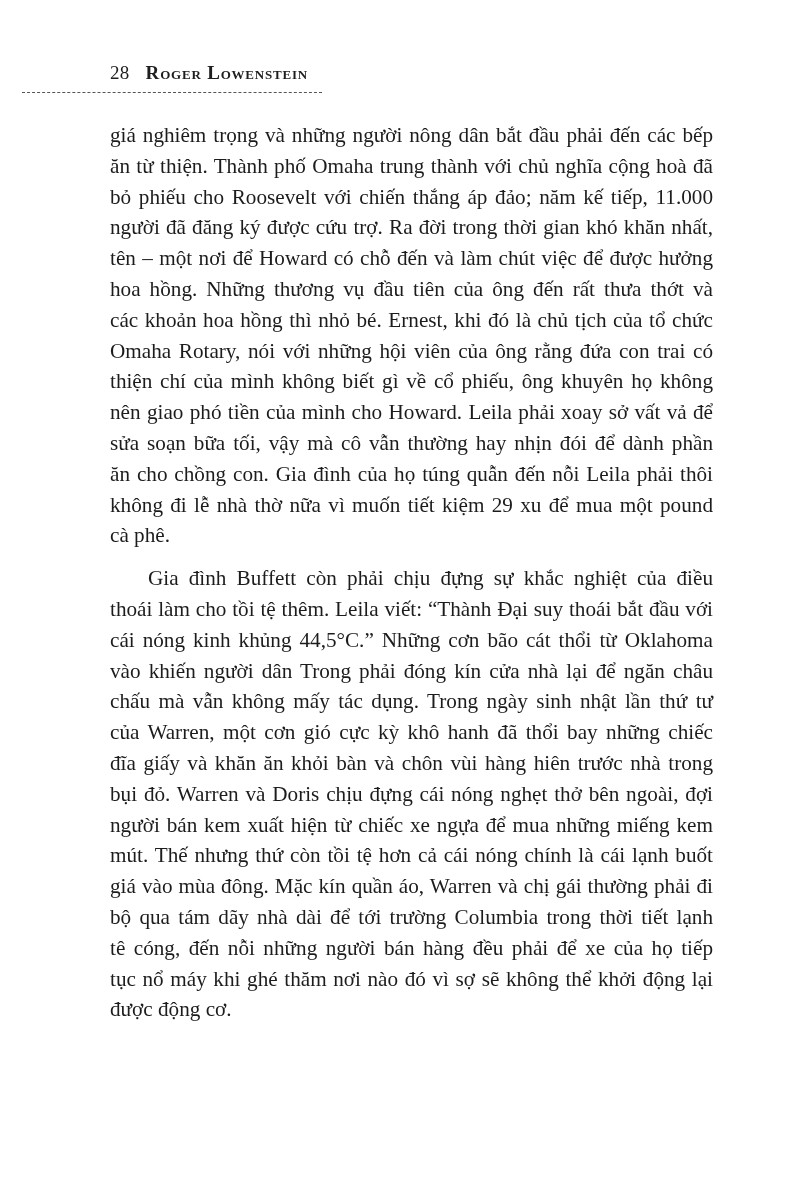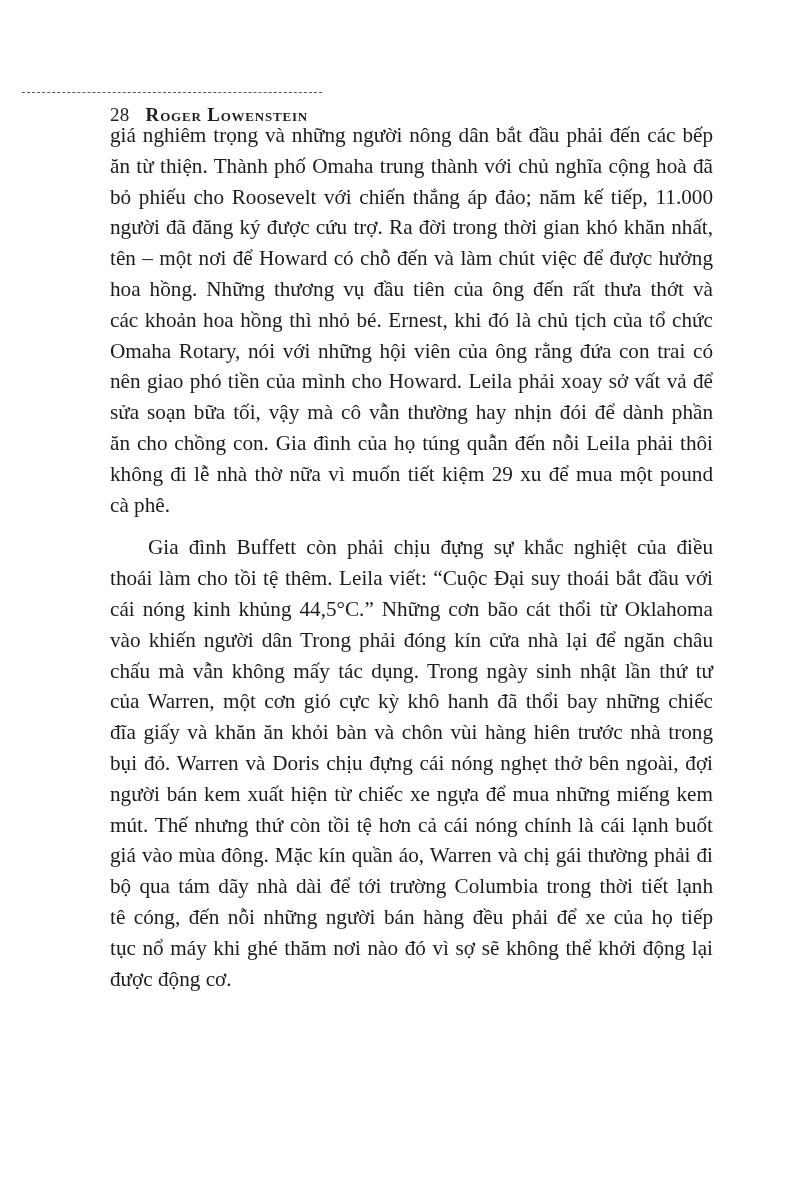--- a/index.html
+++ b/index.html
@@ -26,21 +26,20 @@
       letter-spacing: 0.3px;
     }
     .page-number {
       margin-right: 16px;
       margin-left: 28px;
     }
     .running-head {
       font-variant: small-caps;
       font-weight: bold;
       letter-spacing: 0.8px;
-      margin-top: 42px;
     }
     .header-rule {
       position: absolute;
       left: 22px;
       top: 92px;
       width: 300px;
       height: 0;
       border-top: 1.5px dashed #555;
     }
     .body-text {
@@ -82,30 +81,31 @@
 <div class="body-text">
   <div class="paragraph">
     <span class="line">giá nghiêm trọng và những người nông dân bắt đầu phải đến các bếp</span>
     <span class="line">ăn từ thiện. Thành phố Omaha trung thành với chủ nghĩa cộng hoà đã</span>
     <span class="line">bỏ phiếu cho Roosevelt với chiến thắng áp đảo; năm kế tiếp, 11.000</span>
     <span class="line">người đã đăng ký được cứu trợ. Ra đời trong thời gian khó khăn nhất,</span>
     <span class="line">tên – một nơi để Howard có chỗ đến và làm chút việc để được hưởng</span>
     <span class="line">hoa hồng. Những thương vụ đầu tiên của ông đến rất thưa thớt và</span>
     <span class="line">các khoản hoa hồng thì nhỏ bé. Ernest, khi đó là chủ tịch của tổ chức</span>
     <span class="line">Omaha Rotary, nói với những hội viên của ông rằng đứa con trai có</span>
+    <span class="line">thiện chí của mình không biết gì về cổ phiếu, ông khuyên họ không</span>
     <span class="line">nên giao phó tiền của mình cho Howard. Leila phải xoay sở vất vả để</span>
     <span class="line">sửa soạn bữa tối, vậy mà cô vẫn thường hay nhịn đói để dành phần</span>
     <span class="line">ăn cho chồng con. Gia đình của họ túng quẫn đến nỗi Leila phải thôi</span>
     <span class="line">không đi lễ nhà thờ nữa vì muốn tiết kiệm 29 xu để mua một pound</span>
     <span class="line last">cà phê.</span>
   </div>
   <div class="para-gap"></div>
   <div class="paragraph">
     <span class="line indent">Gia đình Buffett còn phải chịu đựng sự khắc nghiệt của điều</span>
-    <span class="line">thoái làm cho tồi tệ thêm. Leila viết: “Cuộc Đại suy thoái bắt đầu với</span>
+    <span class="line">thoái làm cho tồi tệ thêm. Leila viết: “Thành Đại suy thoái bắt đầu với</span>
     <span class="line">cái nóng kinh khủng 44,5°C.” Những cơn bão cát thổi từ Oklahoma</span>
     <span class="line">vào khiến người dân Trong phải đóng kín cửa nhà lại để ngăn châu</span>
     <span class="line">chấu mà vẫn không mấy tác dụng. Trong ngày sinh nhật lần thứ tư</span>
     <span class="line">của Warren, một cơn gió cực kỳ khô hanh đã thổi bay những chiếc</span>
     <span class="line">đĩa giấy và khăn ăn khỏi bàn và chôn vùi hàng hiên trước nhà trong</span>
     <span class="line">bụi đỏ. Warren và Doris chịu đựng cái nóng nghẹt thở bên ngoài, đợi</span>
     <span class="line">người bán kem xuất hiện từ chiếc xe ngựa để mua những miếng kem</span>
     <span class="line">mút. Thế nhưng thứ còn tồi tệ hơn cả cái nóng chính là cái lạnh buốt</span>
     <span class="line">giá vào mùa đông. Mặc kín quần áo, Warren và chị gái thường phải đi</span>
     <span class="line">bộ qua tám dãy nhà dài để tới trường Columbia trong thời tiết lạnh</span>

